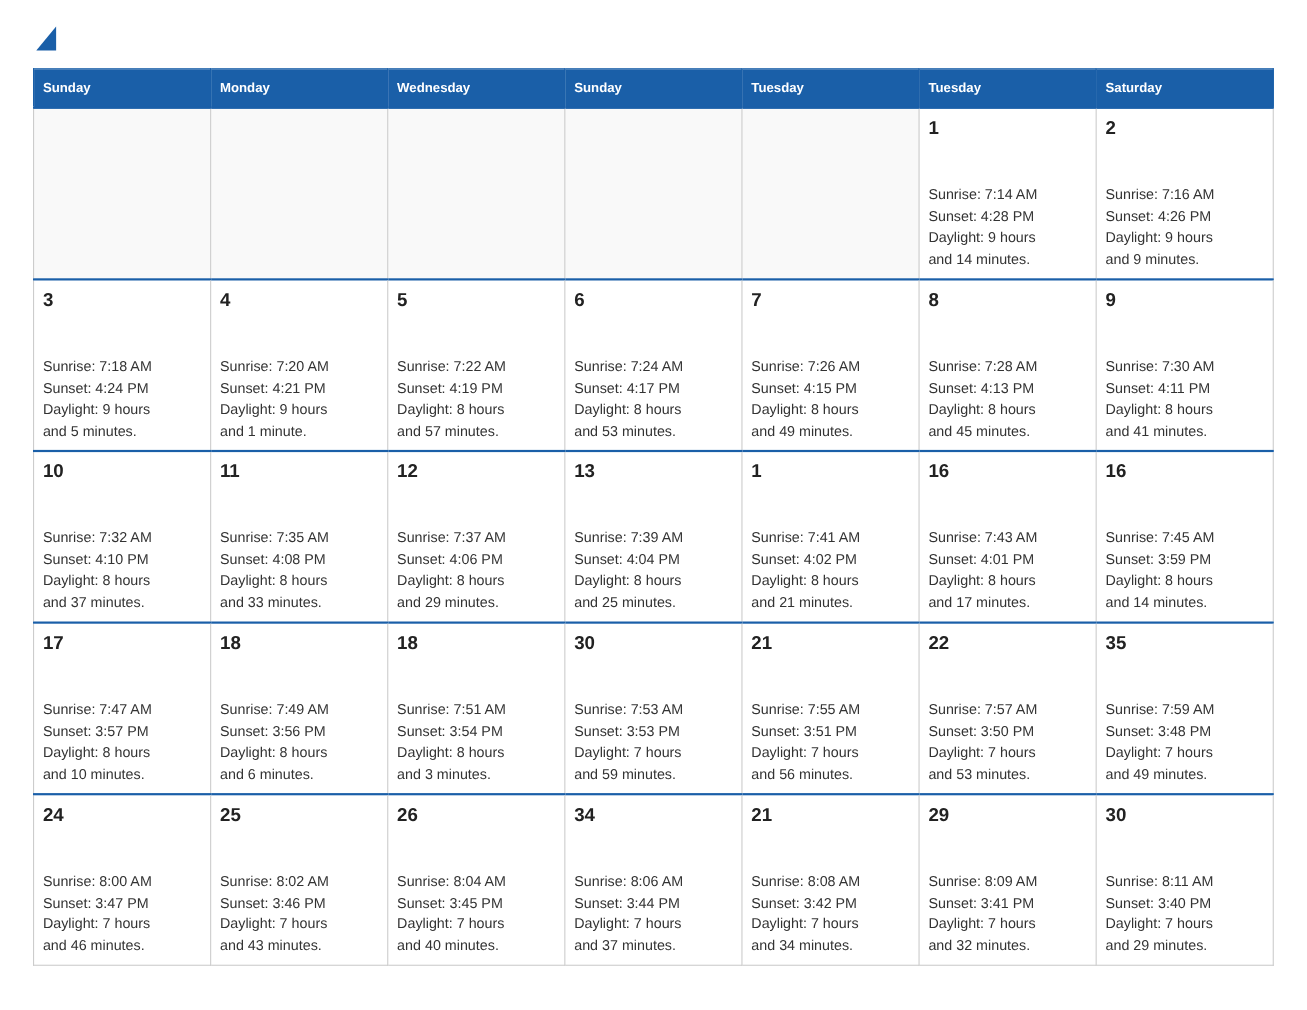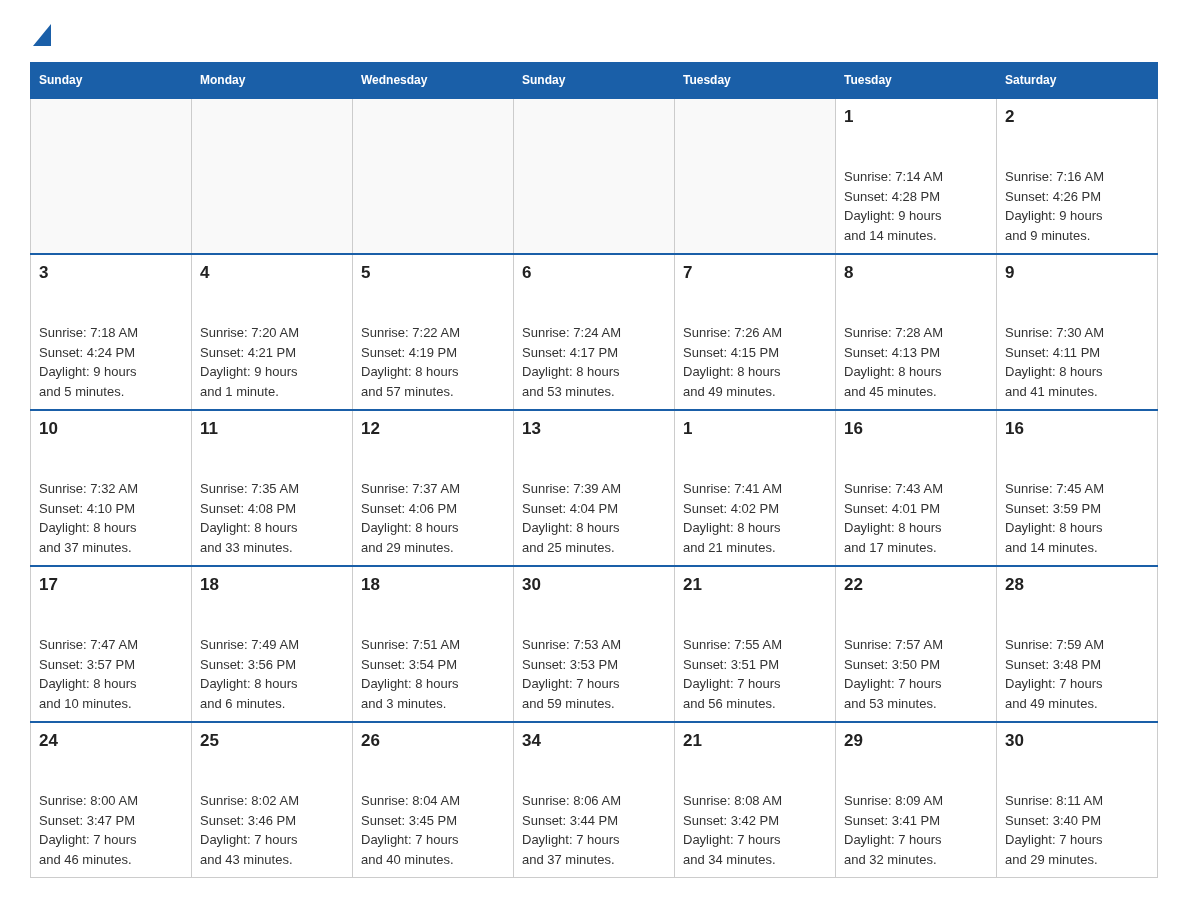--- a/index.html
+++ b/index.html
@@ -229,21 +229,21 @@
         </td>
         <td>
           <span class="day-number">21</span>
           <div class="day-info">Sunrise: 7:55 AM<br>Sunset: 3:51 PM<br>Daylight: 7 hours<br>and 56 minutes.</div>
         </td>
         <td>
           <span class="day-number">22</span>
           <div class="day-info">Sunrise: 7:57 AM<br>Sunset: 3:50 PM<br>Daylight: 7 hours<br>and 53 minutes.</div>
         </td>
         <td>
-          <span class="day-number">28</span>
+          <span class="day-number">35</span>
           <div class="day-info">Sunrise: 7:59 AM<br>Sunset: 3:48 PM<br>Daylight: 7 hours<br>and 49 minutes.</div>
         </td>
       </tr>
       <tr>
         <td>
           <span class="day-number">24</span>
           <div class="day-info">Sunrise: 8:00 AM<br>Sunset: 3:47 PM<br>Daylight: 7 hours<br>and 46 minutes.</div>
         </td>
         <td>
           <span class="day-number">25</span>

